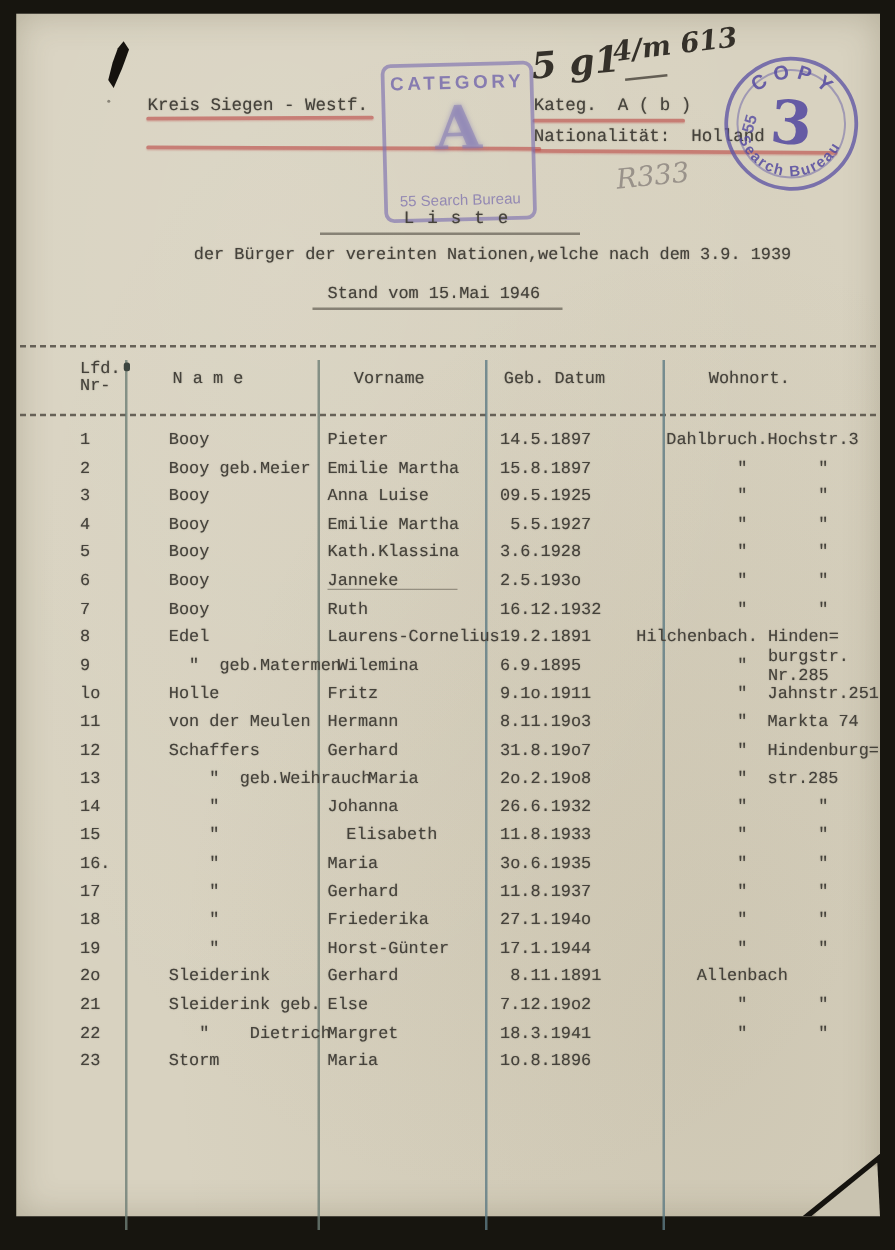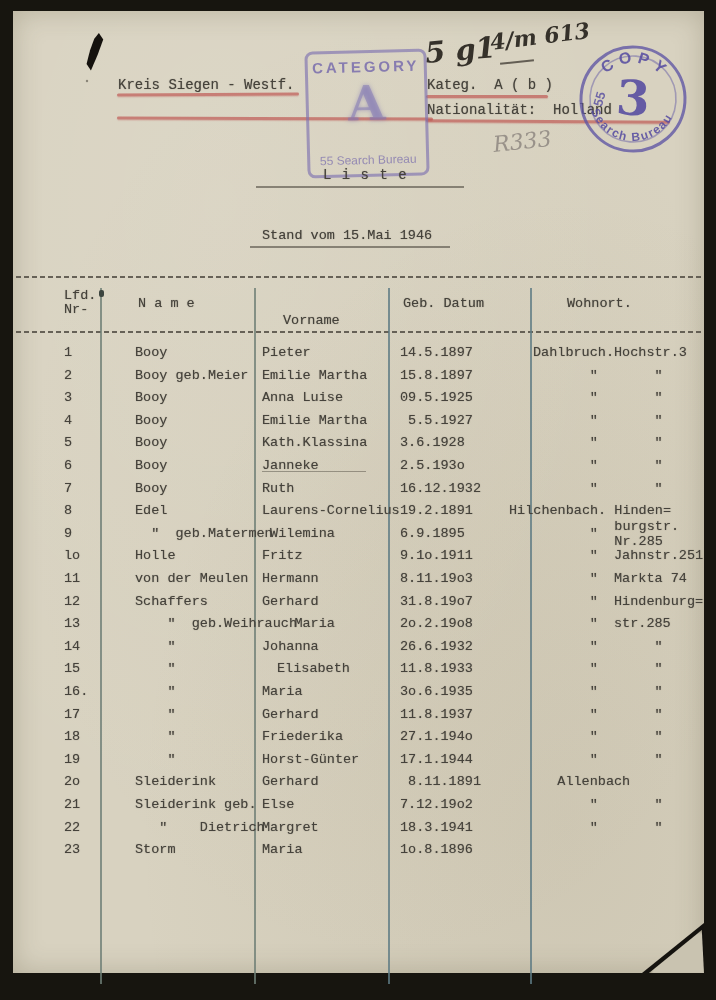--- a/index.html
+++ b/index.html
@@ -95,35 +95,36 @@
       </text>
       <text x="60" y="76" font-family="DejaVu Serif, serif" font-weight="bold" font-size="48" fill="#554ba0" opacity="0.88" text-anchor="middle">3</text>
       <text x="25" y="68" font-family="Liberation Sans, sans-serif" font-weight="bold" font-size="13" fill="#554ba0" opacity="0.8" text-anchor="middle" transform="rotate(-78 25 62)">55</text>
       <text font-family="Liberation Sans, sans-serif" font-weight="bold" font-size="12" fill="#554ba0" opacity="0.85" letter-spacing="1.5">
         <textPath href="#arcBot" startOffset="50%" text-anchor="middle">Search Bureau</textPath>
       </text>
     </svg>
 
     <div class="typed sz14" style="left:310px;top:157px;letter-spacing:1px;">L i s t e</div>
     <div class="inkline" style="left:243px;top:175px;width:208px;opacity:.7;"></div>
+    <div class="typed sz13" style="left:142px;top:186px;line-height:16.5px;">der Bürger der vereinten Nationen,welche nach dem 3.9. 1939</div>
     <div class="typed sz13" style="left:249px;top:217px;">Stand vom 15.Mai 1946</div>
     <div class="inkline" style="left:237px;top:235px;width:200px;opacity:.7;"></div>
 
     <div class="dashline" style="top:265px;left:3px;"></div>
     <div class="dashline" style="top:320px;left:3px;"></div>
     <div class="vline" style="left:87px;"></div>
     <div class="vline" style="left:241px;"></div>
     <div class="vline blue" style="left:375px;"></div>
     <div class="vline blue" style="left:517px;"></div>
     <div class="vdot" style="left:86px;top:279px;"></div>
 
     <div class="typed sz13" style="left:51px;top:277px;">Lfd.</div>
     <div class="typed sz13" style="left:51px;top:291px;">Nr-</div>
     <div class="typed sz13" style="left:125px;top:285px;">N a m e</div>
-    <div class="typed sz13" style="left:270px;top:302px;">Vorname</div>
+    <div class="typed sz13" style="left:270px;top:285px;">Vorname</div>
     <div class="typed sz13" style="left:390px;top:285px;">Geb. Datum</div>
     <div class="typed sz13" style="left:554px;top:285px;">Wohnort.</div>
 
     <div id="rows-layer">
         <div class="row" style="top: 334px;">
           <span class="cell c1" style="left: 51px;">1</span>
           <span class="cell c2" style="left: 122px;">Booy</span>
           <span class="cell c3" style="left: 249px;">Pieter</span>
           <span class="cell c4" style="left: 387px;">14.5.1897</span>
           <span class="cell c5" style="left: 520px;">Dahlbruch.Hochstr.3</span>

